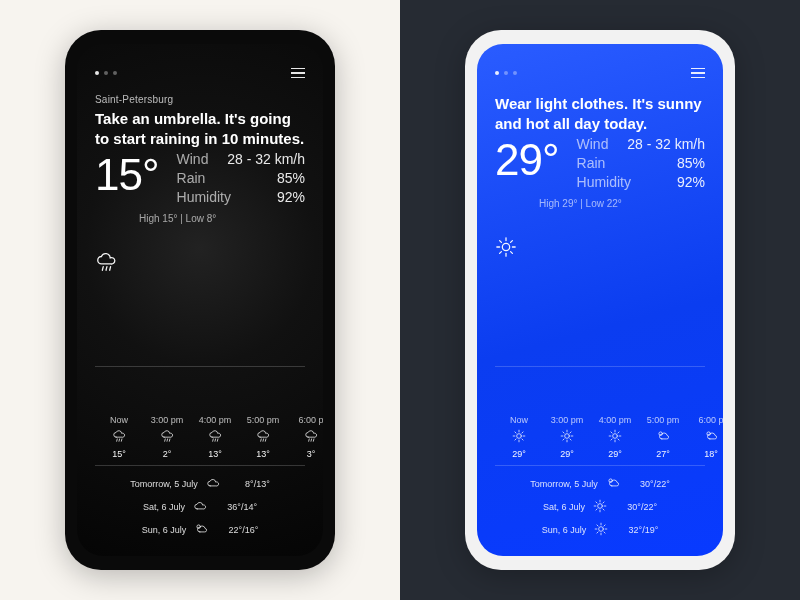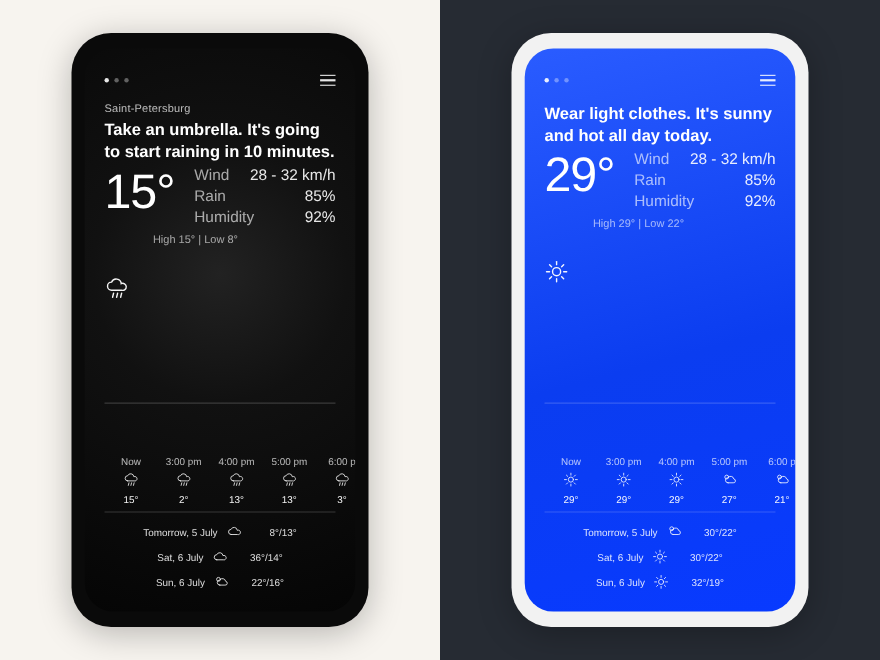--- a/index.html
+++ b/index.html
@@ -335,21 +335,21 @@
                 <path d="M10 17a4 4 0 010-8 5 5 0 019 2A3 3 0 1118 17h-8z" stroke="currentColor" fill="none" stroke-width="1.4" stroke-linecap="round"></path>
               </svg></span>
             <span class="t-val">27°</span>
           </div>
           <div class="hour">
             <span class="t-lbl">6:00 p</span>
             <span><svg viewBox="0 0 24 24">
                 <circle cx="8" cy="8" r="3" stroke="currentColor" fill="none" stroke-width="1.4" stroke-linecap="round"></circle>
                 <path d="M10 17a4 4 0 010-8 5 5 0 019 2A3 3 0 1118 17h-8z" stroke="currentColor" fill="none" stroke-width="1.4" stroke-linecap="round"></path>
               </svg></span>
-            <span class="t-val">21°</span>
+            <span class="t-val">18°</span>
           </div>
         </div>
       <div class="daily">
           <div class="day-row">
             <span class="d-lbl">Tomorrow, 5 July</span>
             <span><svg viewBox="0 0 24 24">
                 <circle cx="8" cy="8" r="3" stroke="currentColor" fill="none" stroke-width="1.4" stroke-linecap="round"></circle>
                 <path d="M10 17a4 4 0 010-8 5 5 0 019 2A3 3 0 1118 17h-8z" stroke="currentColor" fill="none" stroke-width="1.4" stroke-linecap="round"></path>
               </svg></span>
             <span class="d-val">30°/22°</span>

